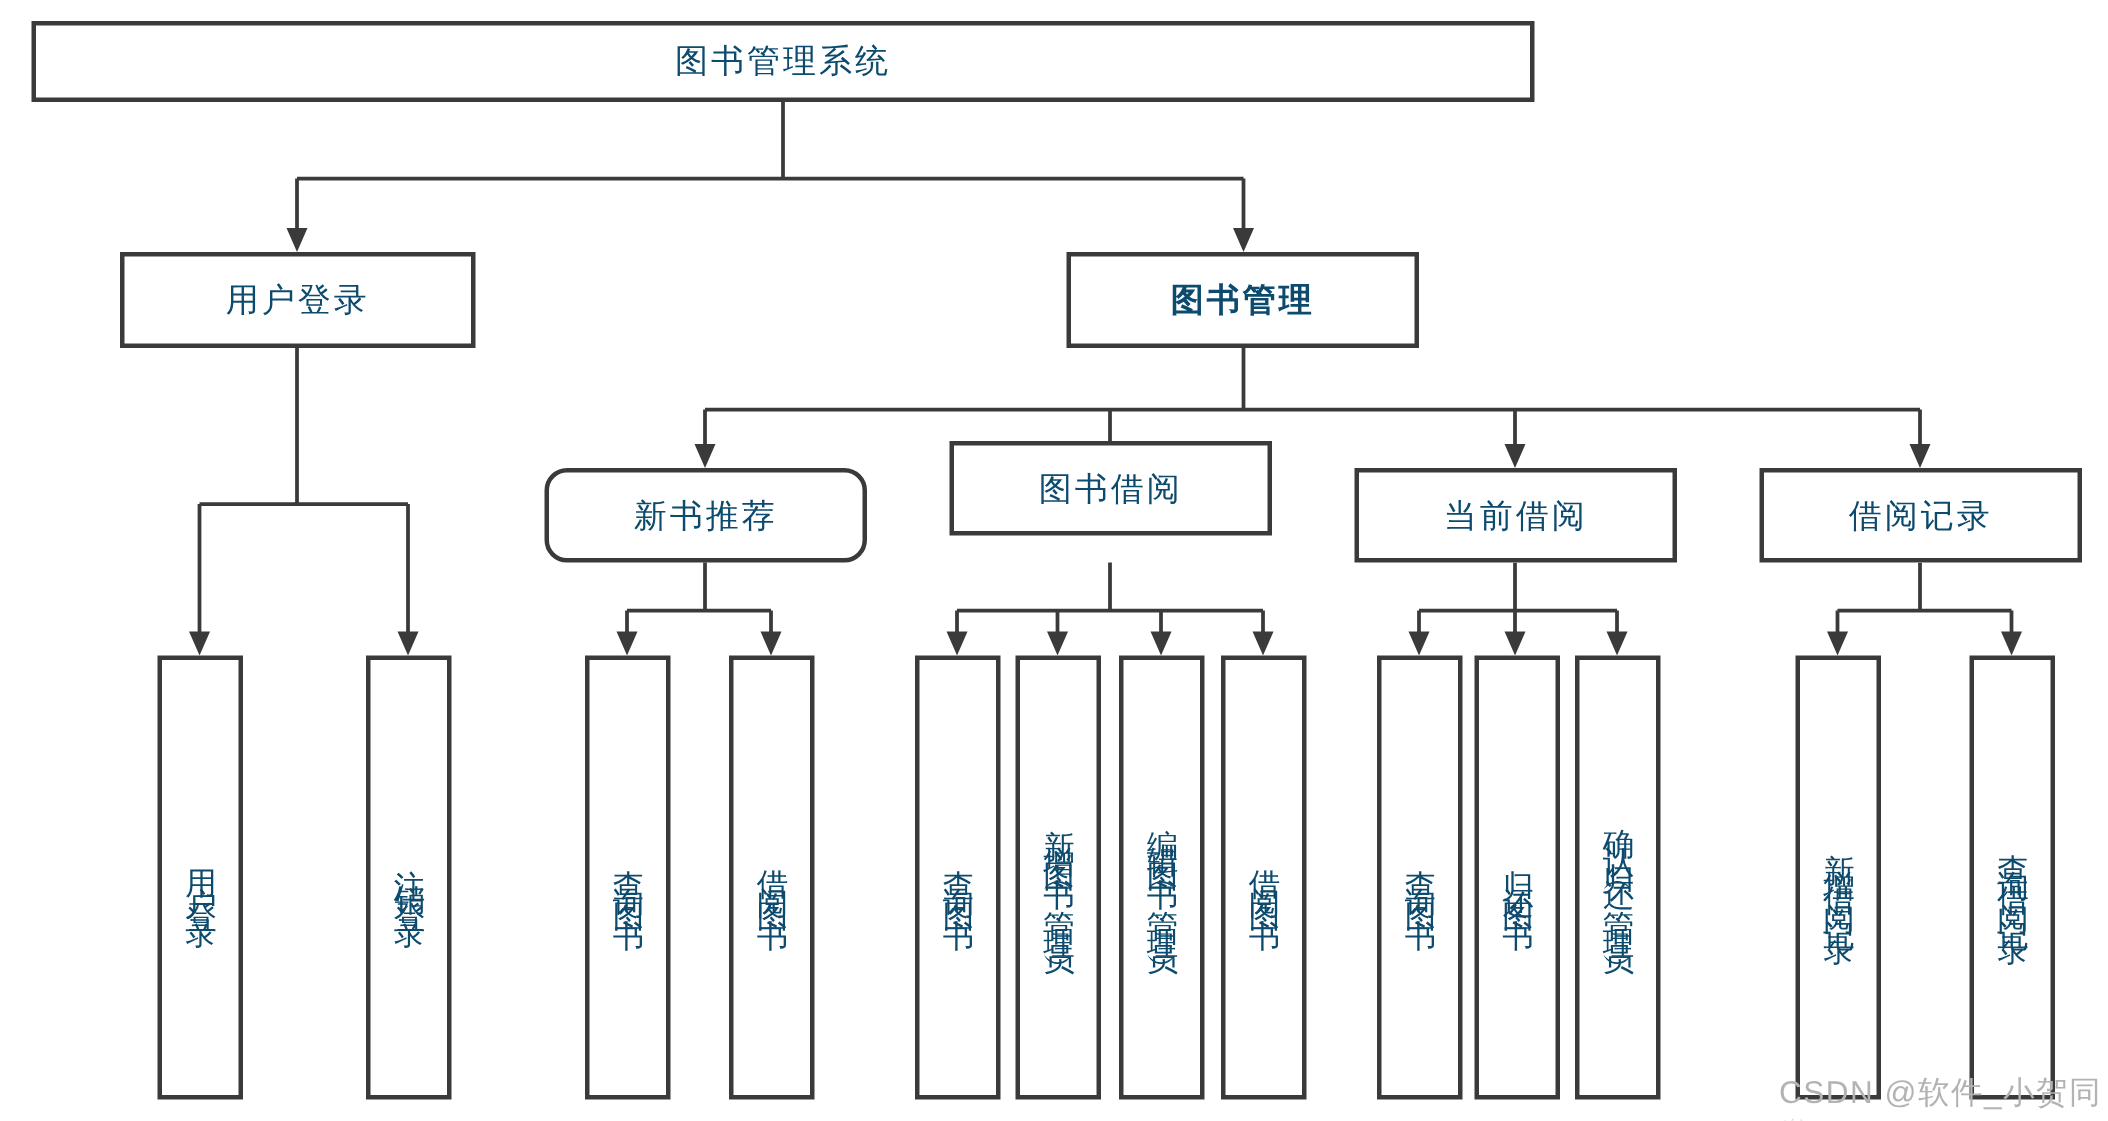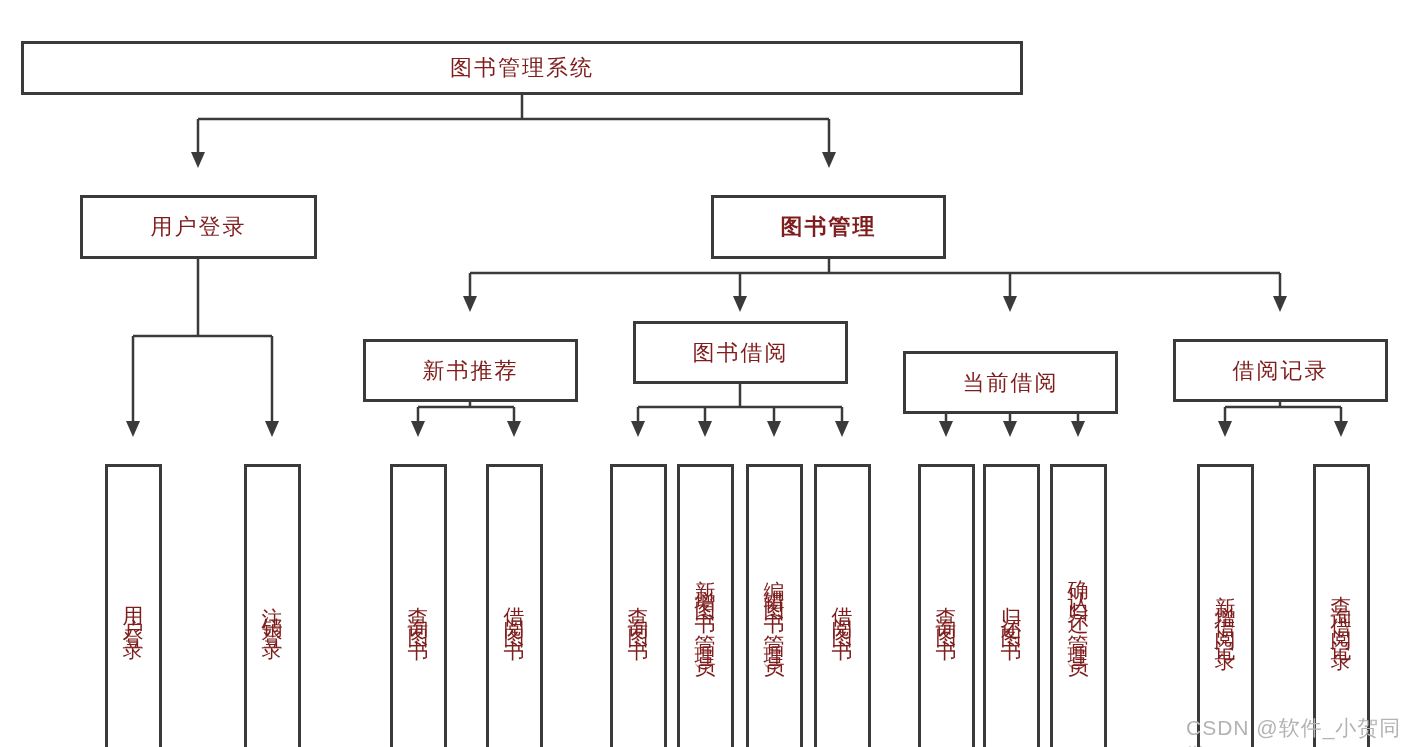--- a/index.html
+++ b/index.html
@@ -18,24 +18,23 @@
   }
   .box {
     position: absolute;
     box-sizing: border-box;
     border: 3px solid #3a3a3a;
     background: #ffffff;
     display: flex;
     align-items: center;
     justify-content: center;
     font-size: 22px;
-    color: #7f1d1d;
+    color: #0c4a6e;
     letter-spacing: 2px;
     white-space: nowrap;
-    margin-top: 27px;
   }
   .vbox {
     writing-mode: vertical-rl;
     text-orientation: mixed;
     font-size: 21px;
     letter-spacing: 11px;
     line-height: 1;
     white-space: normal;
   }
   .watermark {
@@ -90,23 +89,23 @@
       <polygon points="1218,421 1232,421 1225,437"></polygon>
       <polygon points="1334,421 1348,421 1341,437"></polygon>
     </g>
   </svg>
 
   <div class="box" style="left:21px; top:14px; width:1002px; height:54px;">图书管理系统</div>
 
   <div class="box" style="left:80px; top:168px; width:237px; height:64px;">用户登录</div>
   <div class="box" style="left:711px; top:168px; width:235px; height:64px;font-weight:bold;">图书管理</div>
 
-  <div class="box" style="left:363px; top:312px; width:215px; height:63px;">新书推荐</div>
+  <div class="box" style="left:363px; top:312px; width:215px; height:63px;border-radius:15px;">新书推荐</div>
   <div class="box" style="left:633px; top:294px; width:215px; height:63px;">图书借阅</div>
-  <div class="box" style="left:903px; top:324px; width:215px; height:63px;">当前借阅</div>
+  <div class="box" style="left:903px; top:312px; width:215px; height:63px;">当前借阅</div>
   <div class="box" style="left:1173px; top:312px; width:215px; height:63px;">借阅记录</div>
 
   <div class="box vbox" style="left:105px; top:437px; width:57px; height:296px;">用户登录</div>
   <div class="box vbox" style="left:244px; top:437px; width:57px; height:296px;">注销登录</div>
 
   <div class="box vbox" style="left:390px; top:437px; width:57px; height:296px;">查询图书</div>
   <div class="box vbox" style="left:486px; top:437px; width:57px; height:296px;">借阅图书</div>
 
   <div class="box vbox" style="left:610px; top:437px; width:57px; height:296px;">查询图书</div>
   <div class="box vbox" style="left:677px; top:437px; width:57px; height:296px;">新增图书（管理员）</div>

